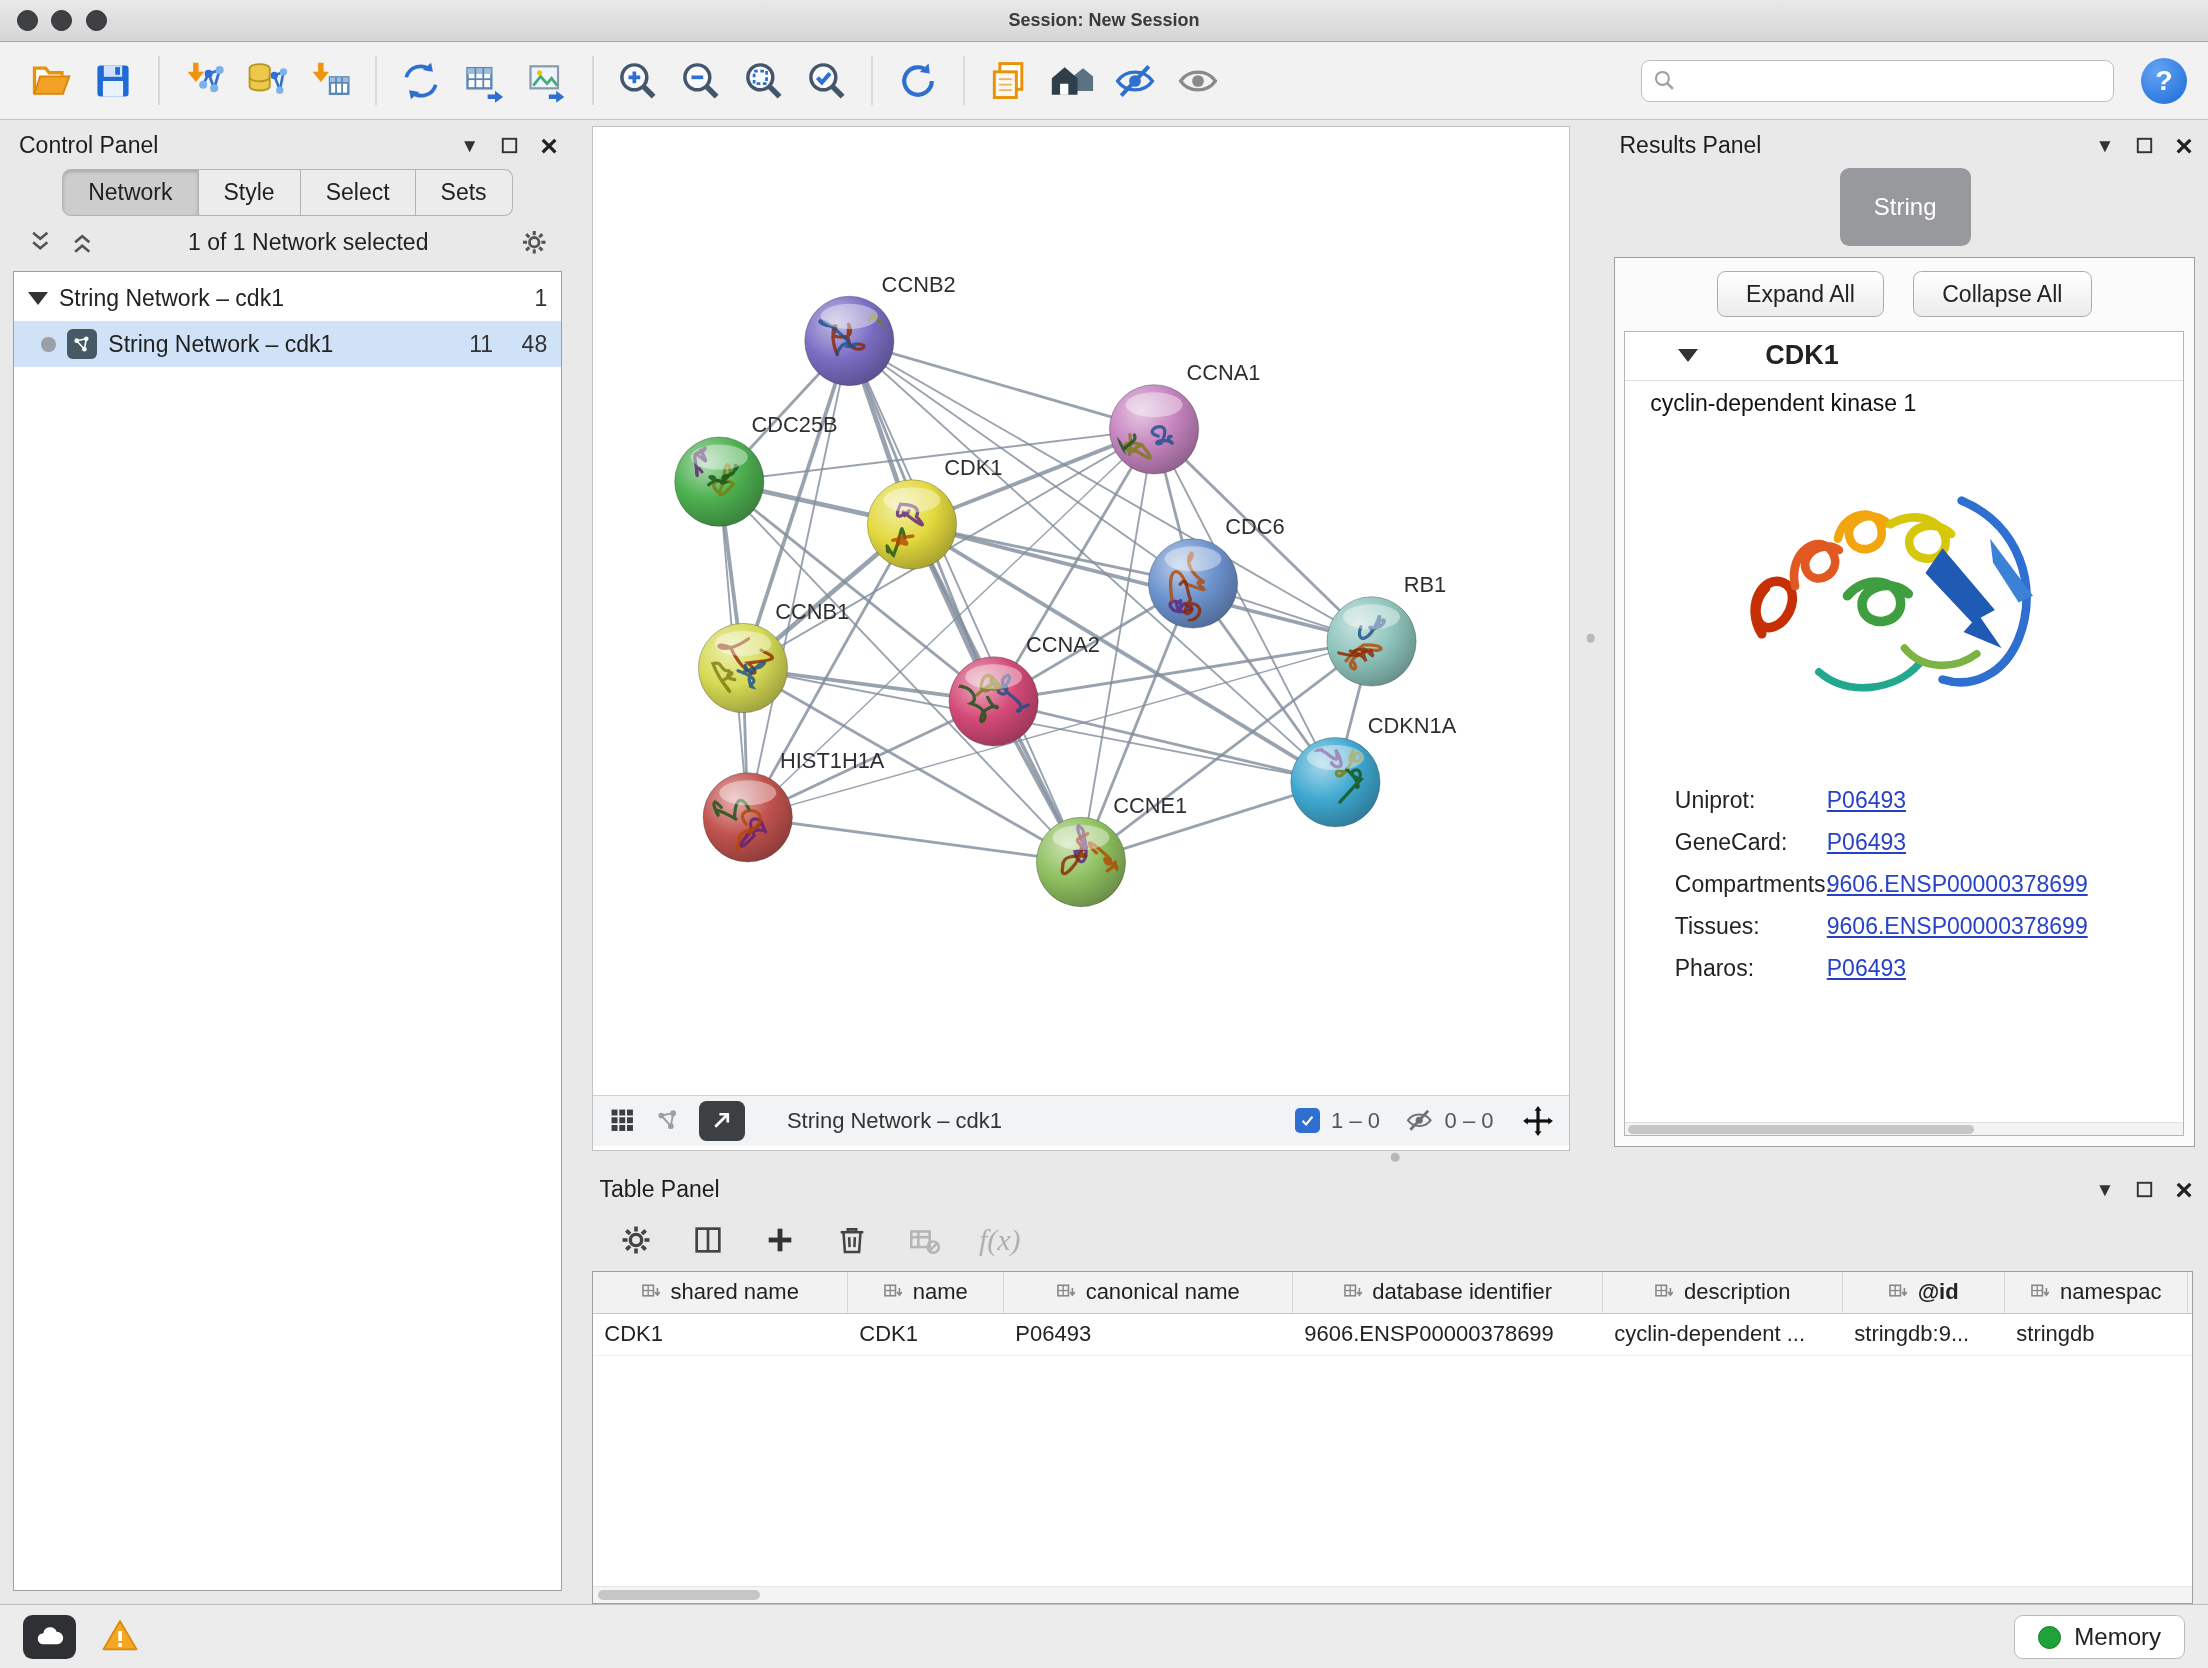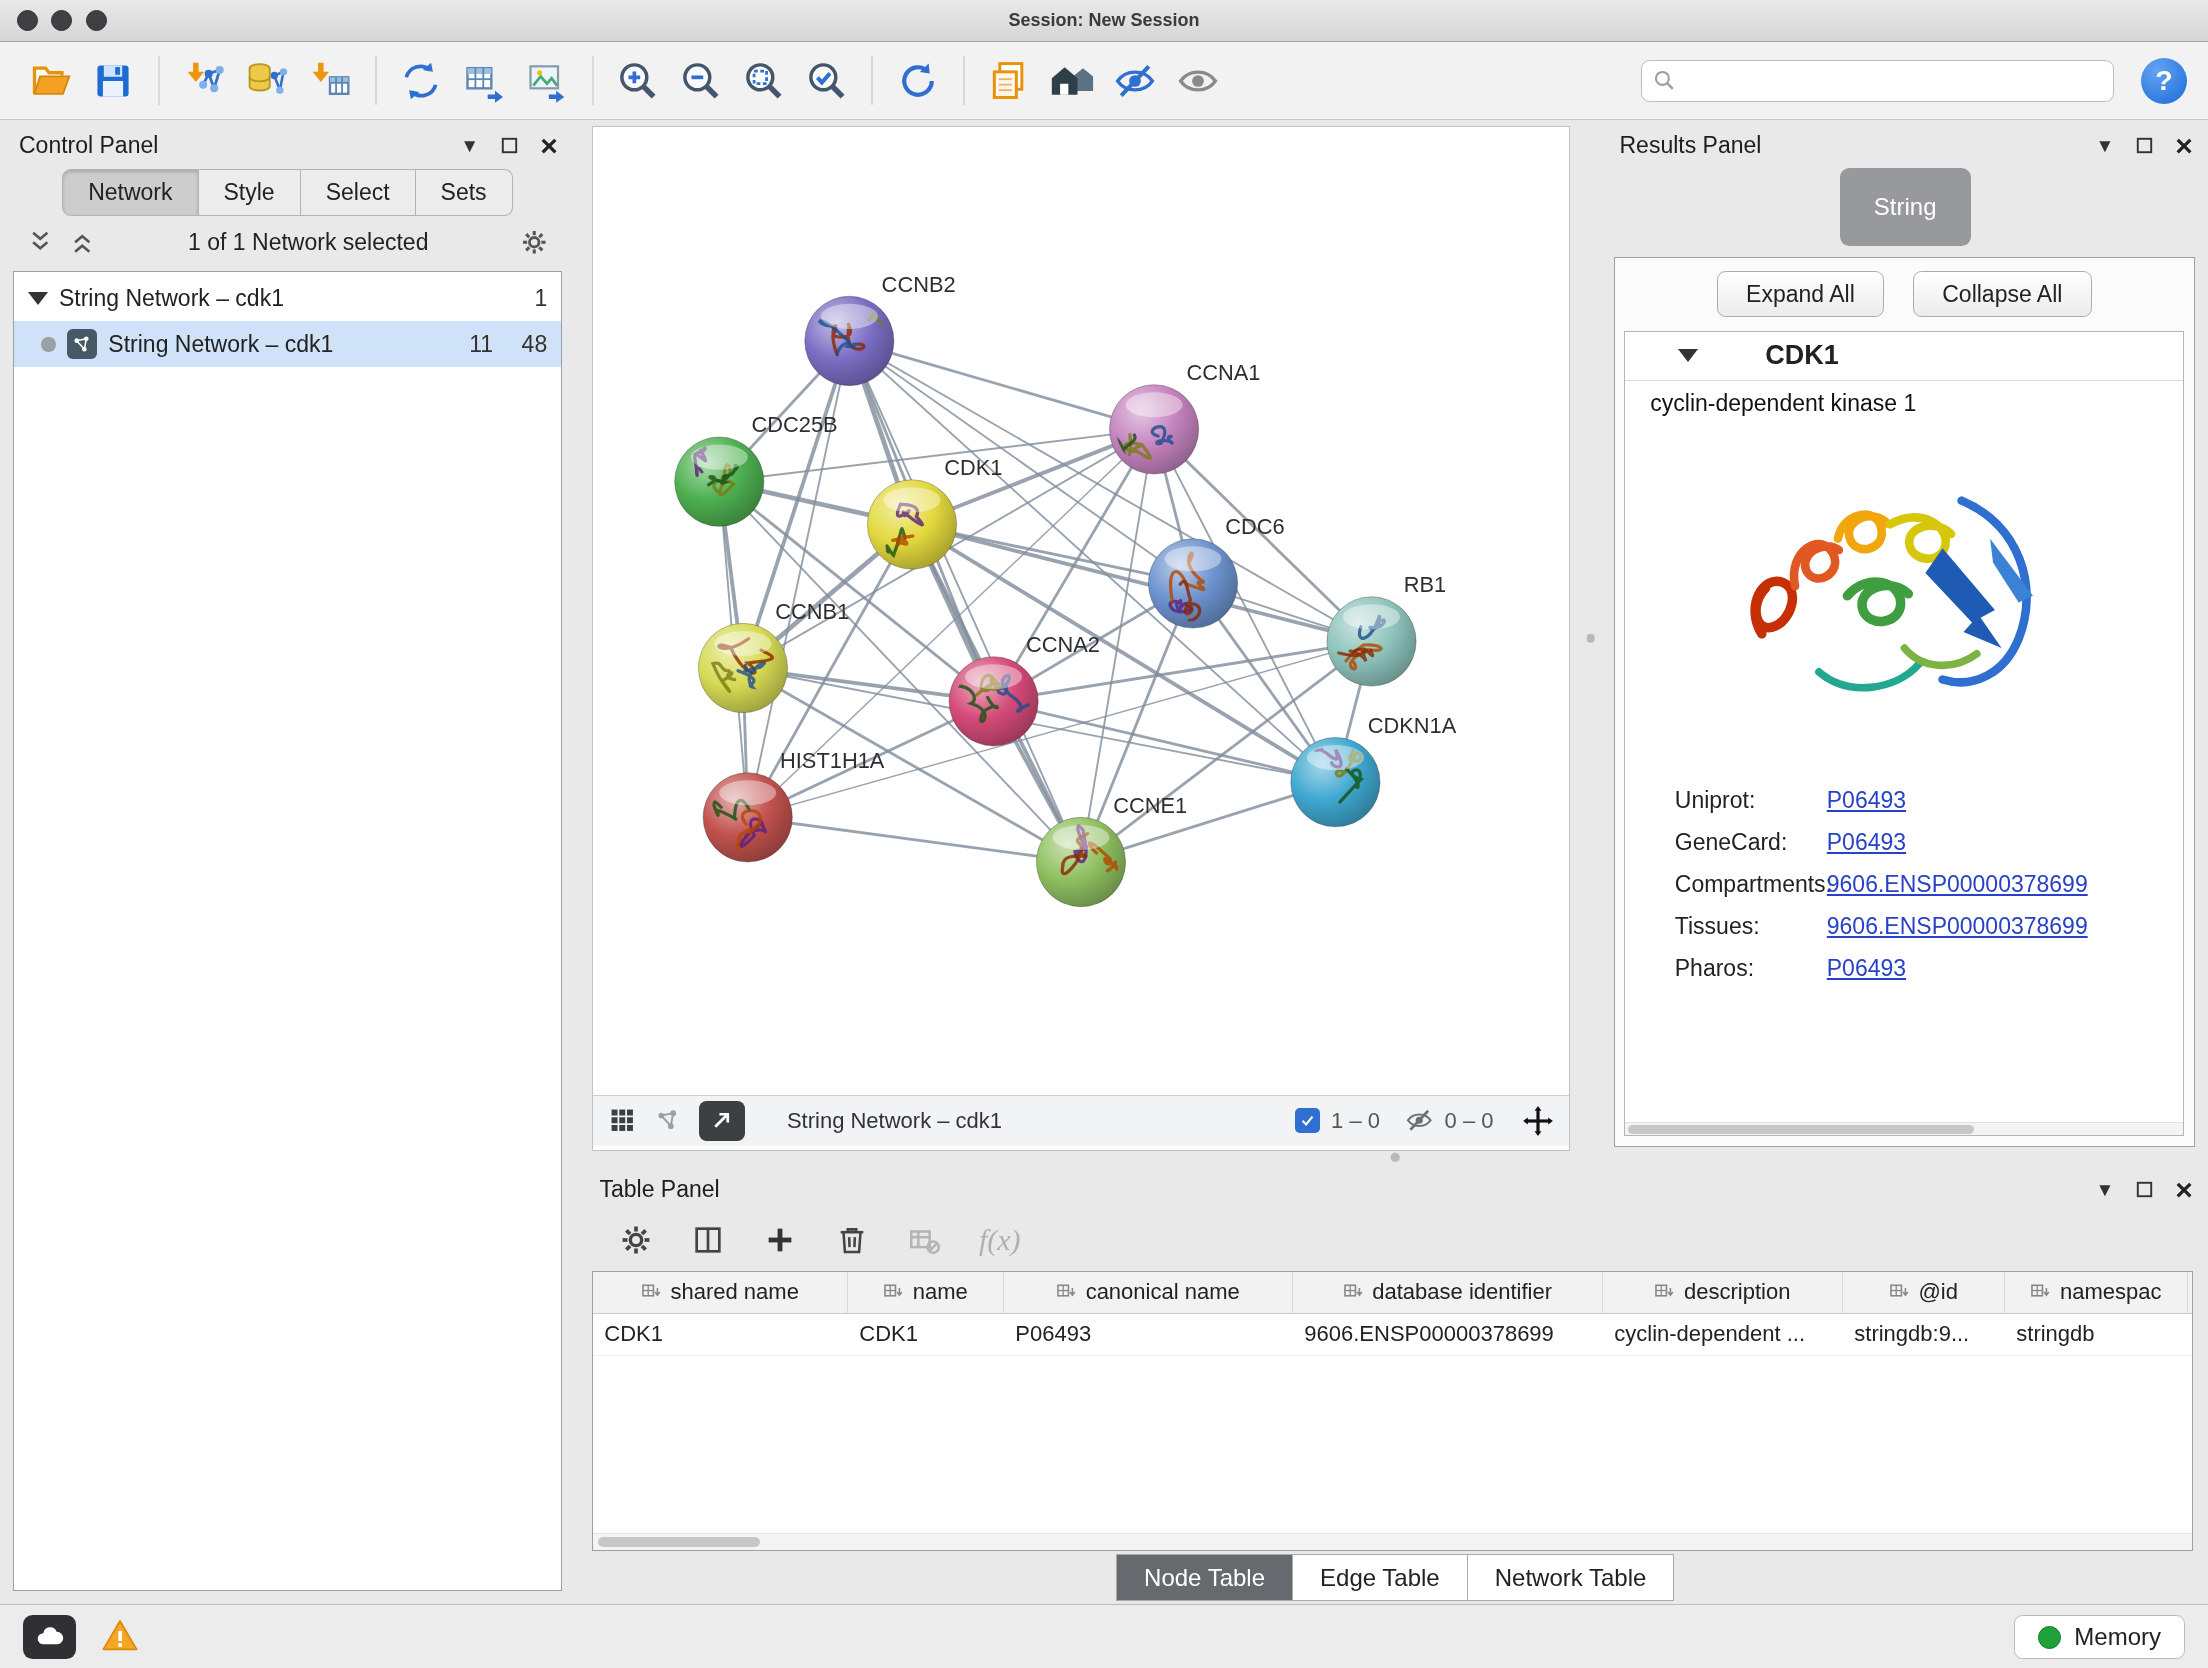--- a/index.html
+++ b/index.html
@@ -841,21 +841,21 @@
             </div>
             <div class="th" style="width: 240px;">
               <svg viewBox="0 0 16 16">
                 <rect x="1.5" y="2.5" width="8" height="8" fill="none" stroke="#888" stroke-width="1.2"></rect>
                 <line x1="1.5" y1="6.5" x2="9.5" y2="6.5" stroke="#888"></line>
                 <line x1="5.5" y1="2.5" x2="5.5" y2="10.5" stroke="#888"></line>
                 <path d="M12.5 4.5 v5 M10.7 7.7 L12.5 10 L14.3 7.7" fill="none" stroke="#888" stroke-width="1.2"></path>
               </svg>
               <span>description</span>
             </div>
-            <div class="th" style="width: 162px;">
+            <div class="th" style="width: 162px; font-weight: bold;">
               <svg viewBox="0 0 16 16">
                 <rect x="1.5" y="2.5" width="8" height="8" fill="none" stroke="#888" stroke-width="1.2"></rect>
                 <line x1="1.5" y1="6.5" x2="9.5" y2="6.5" stroke="#888"></line>
                 <line x1="5.5" y1="2.5" x2="5.5" y2="10.5" stroke="#888"></line>
                 <path d="M12.5 4.5 v5 M10.7 7.7 L12.5 10 L14.3 7.7" fill="none" stroke="#888" stroke-width="1.2"></path>
               </svg>
               <span>@id</span>
             </div>
             <div class="th" style="width: 183px;">
               <svg viewBox="0 0 16 16">
@@ -873,25 +873,20 @@
             <div class="td" style="width: 289px;">P06493</div>
             <div class="td" style="width: 310px;">9606.ENSP00000378699</div>
             <div class="td" style="width: 240px;">cyclin-dependent ...</div>
             <div class="td" style="width: 162px;">stringdb:9...</div>
             <div class="td" style="width: 183px;">stringdb</div>
           </div>
         <div class="tscroll">
             <span class="thumb"></span>
           </div>
       </div>
-      <div class="ttabs">
-        <div class="ttab active">Node Table</div>
-        <div class="ttab">Edge Table</div>
-        <div class="ttab">Network Table</div>
-      </div>
     </div>
   </div>
 </div>
 
 <div class="statusbar">
   <span class="cloudbtn">
     <svg viewBox="0 0 24 24">
         <path d="M7 17.5 a4.2 4.2 0 0 1 0 -8.4 a5.2 5.2 0 0 1 10 -1 a3.6 3.6 0 0 1 0.4 9.4 Z" fill="#fff"></path>
       </svg>
   </span>

